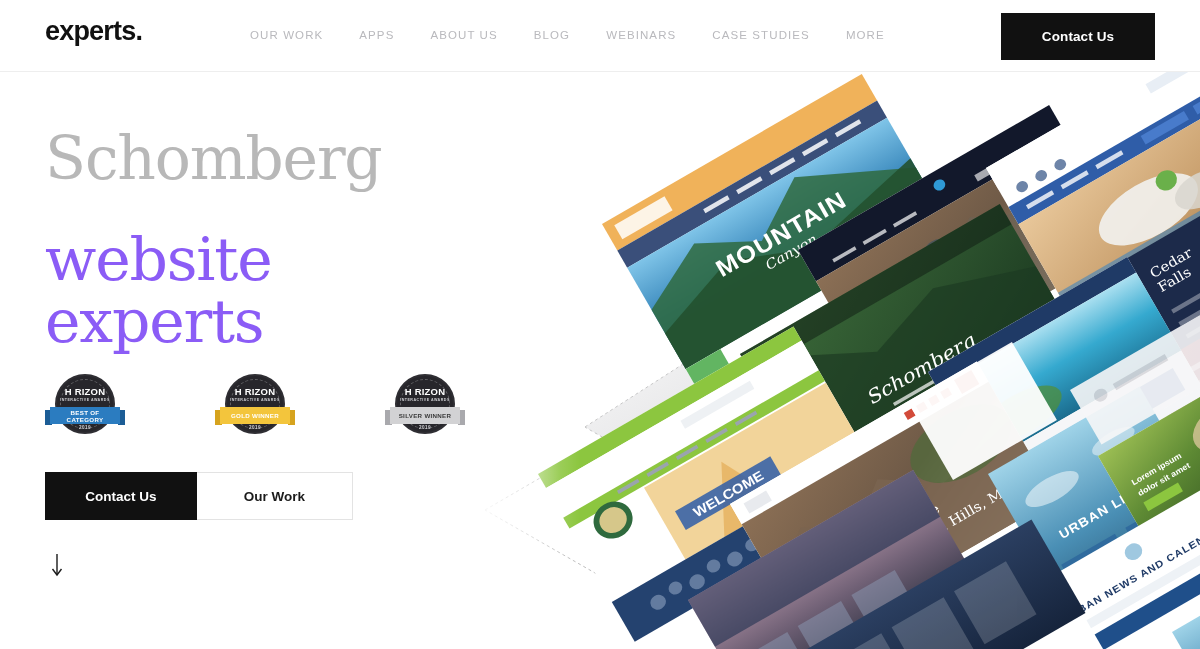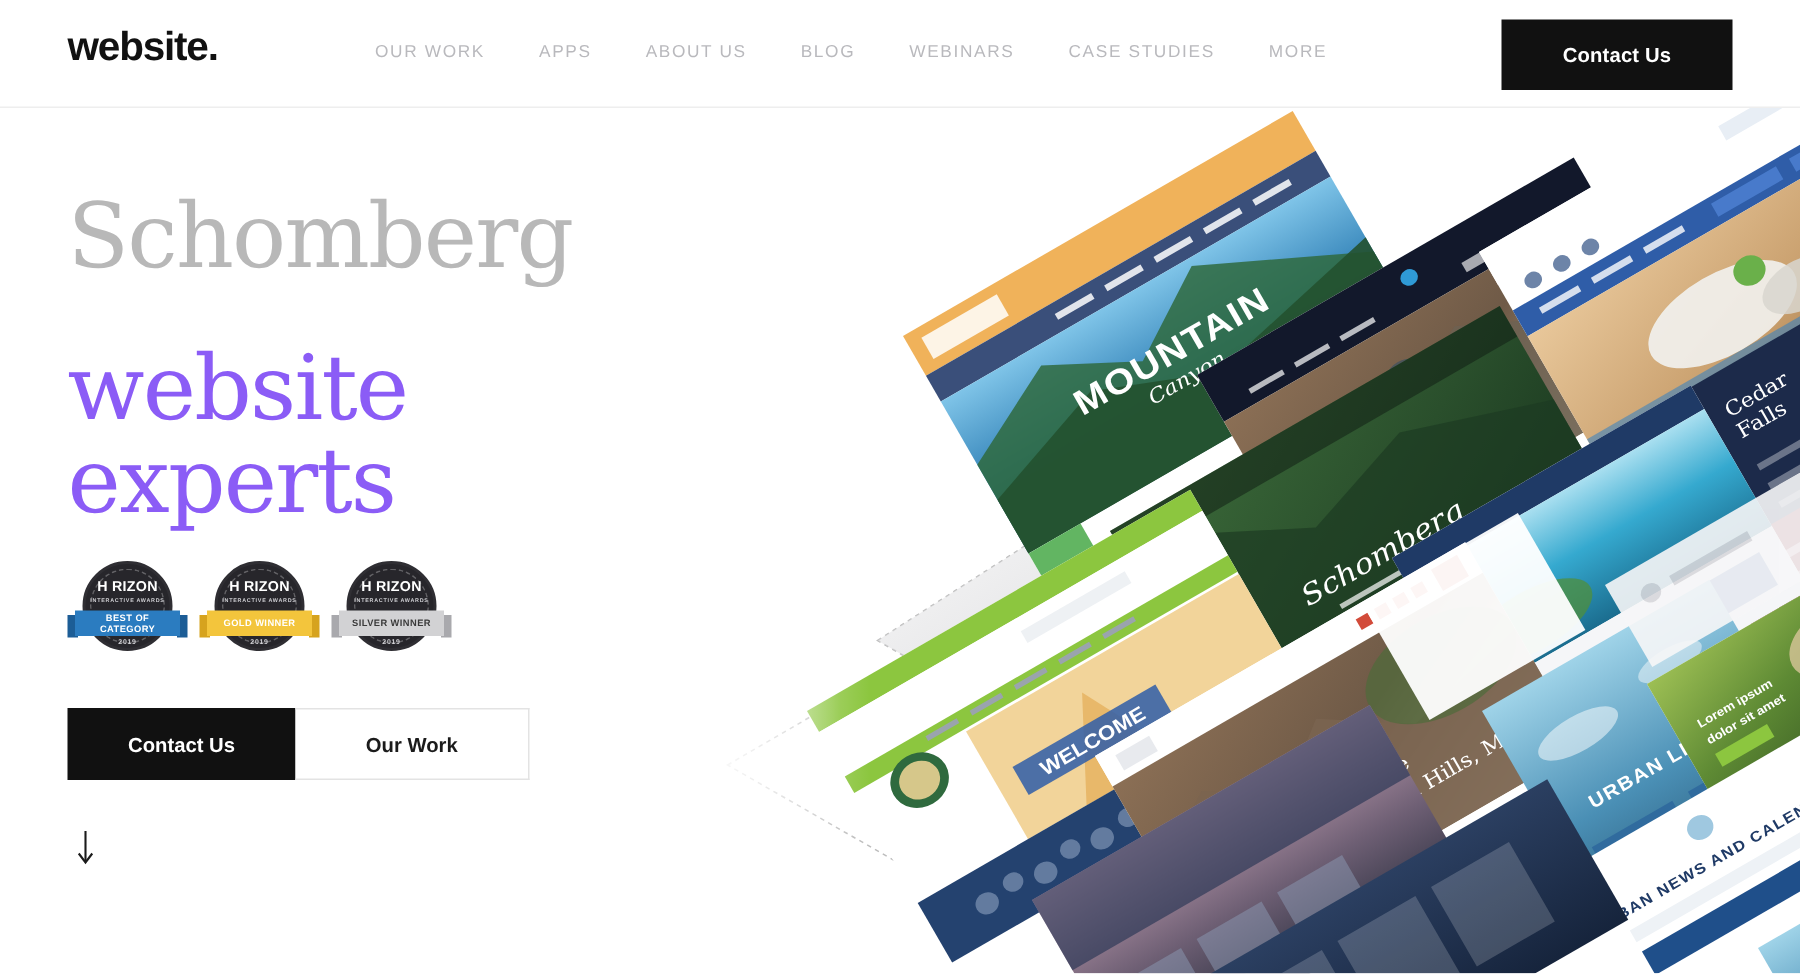--- a/index.html
+++ b/index.html
@@ -101,20 +101,21 @@
   .headline .l2 { color: #b8b8b8; display: block; }
   .headline .l3 { color: #8b5cf6; display: block; margin-top: 39px; }
 
   
   .badges {
     margin-top: 22px;
     display: flex;
     align-items: flex-start;
     gap: 8px;
     height: 62px;
+    justify-content: space-between;
   }
   .badge {
     position: relative;
     width: 80px;
     height: 62px;
   }
   .badge-disc {
     position: absolute;
     left: 10px;
     top: 0px;
@@ -259,21 +260,21 @@
     height: 577px;
     background: linear-gradient(to right, #ffffff 10%, rgba(255,255,255,0));
     z-index: 12;
     pointer-events: none;
   }
 </style>
 </head>
 <body>
 
 <div class="header">
-  <div class="logo">website.</div>
+  <div class="logo">experts.</div>
 
   <nav class="nav">
     <div class="nav-item">OUR WORK</div>
     <div class="nav-sep"></div>
     <div class="nav-item">APPS</div>
     <div class="nav-sep"></div>
     <div class="nav-item">ABOUT US</div>
     <div class="nav-sep"></div>
     <div class="nav-item">BLOG</div>
     <div class="nav-sep"></div>

